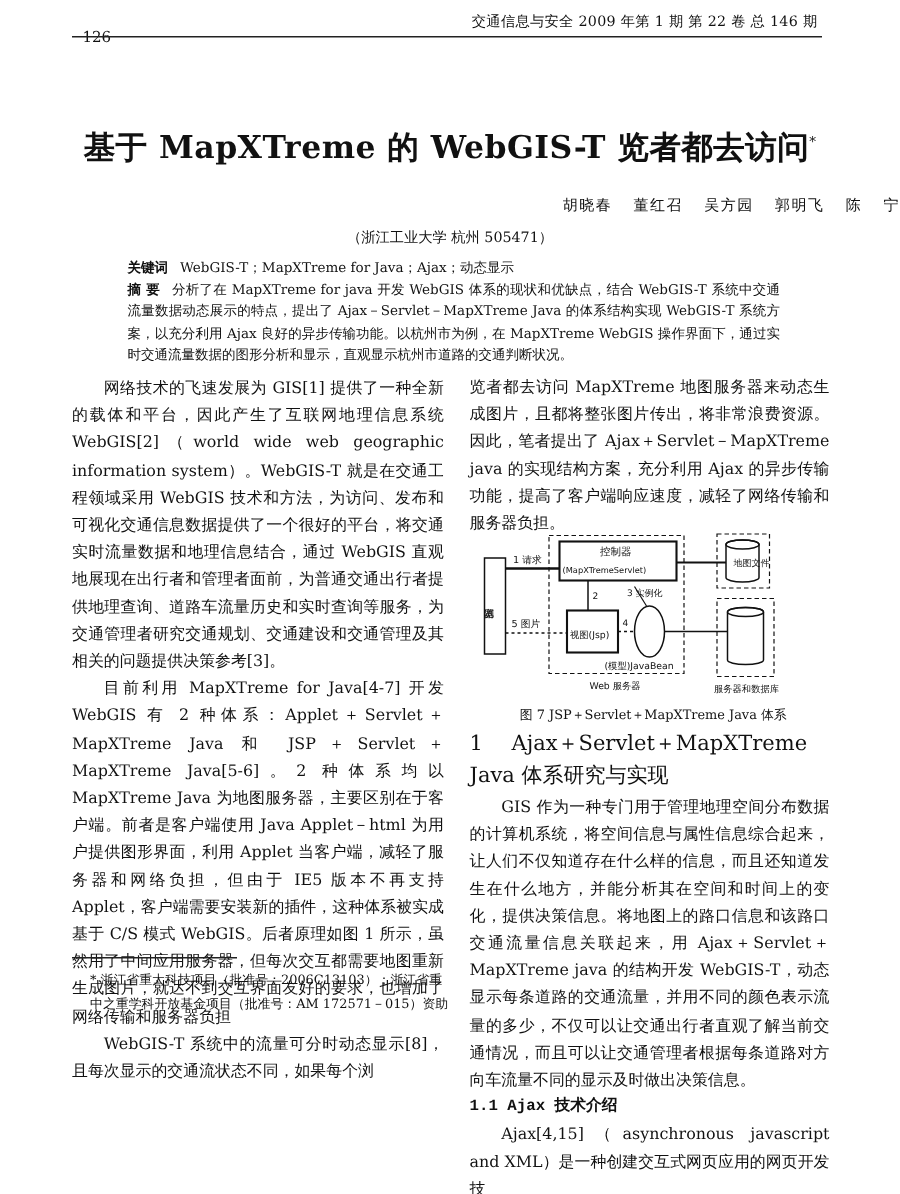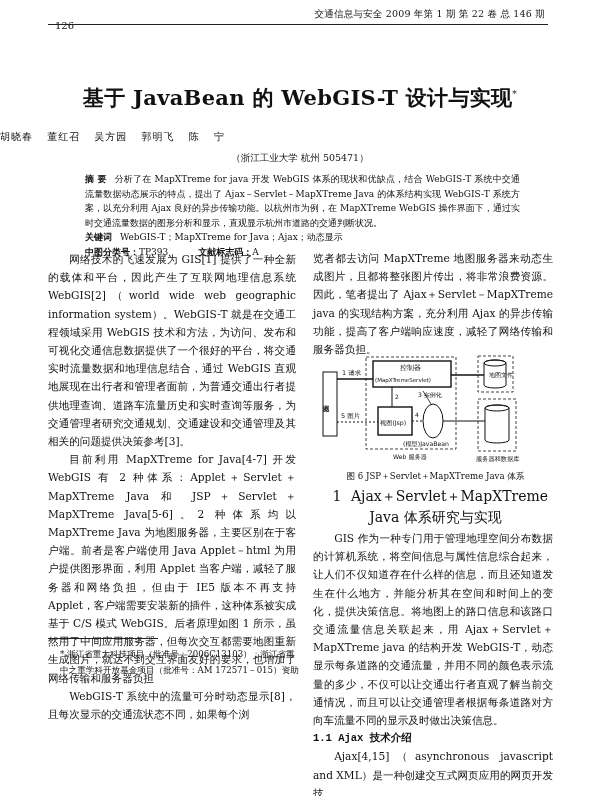--- a/index.html
+++ b/index.html
@@ -5,54 +5,53 @@
   html, body { margin:0; padding:0; background:#fff; }
   body { width:600px; height:796px; position:relative; overflow:hidden; color:#111;
          font-family: "DejaVu Serif", "Liberation Serif", serif; }
   .abs { position:absolute; }
   .hdr-left { left:55px; top:8px; font-size:10px;margin-top:12px; }
   .hdr-right { right:55px; top:8px; font-size:9.5px; letter-spacing:0.2px; }
   .hdr-rule { left:48px; top:24px; width:500px; border-top:1.2px solid #222; }
   .title { left:0; top:84px; width:600px; text-align:center; font-size:21px; font-weight:bold;
            font-family: "DejaVu Serif", serif; letter-spacing:0.3px; }
   .title sup { font-size:9px; font-weight:normal; }
-  .authors { left:0; top:130px; width:600px; text-align:left; font-size:10px; word-spacing:10px; letter-spacing:1px;}
+  .authors { left:0; top:130px; width:600px; text-align:right; font-size:10px; word-spacing:10px; letter-spacing:1px;}
   .affil { left:0; top:152px; width:600px; text-align:center; font-size:9.5px; }
   .abstract { left:85px; top:172px; width:435px; font-size:9px; line-height:14.5px; text-align:justify; }
   .abstract b { font-family:"DejaVu Sans", sans-serif; font-weight:bold; margin-right:8px; }
   .col { font-size:10.6px; line-height:18.2px; text-align:justify; }
   .colL { left:48px; top:250px; width:248px; }
   .colR { left:313px; top:249px; width:240px; }
   .col p { margin:0; }
   .indent { text-indent:2em; }
   .footrule { left:48px; top:638px; width:110px; border-top:0.8px solid #222; }
   .footnote { left:60px; top:646px; width:240px; font-size:8.6px; line-height:16px; }
   .fig { left:318px; top:355px; width:230px; height:115px; }
   .figcap { left:318px; top:471px; width:235px; text-align:center; font-size:8.6px; }
-  .sec1 { left:313px; top:486px; width:245px; font-size:14px; line-height:21px;text-align:center; }
+  .sec1 { left:313px; top:486px; width:245px; font-size:14px; line-height:21px; }
   .sec1 .num { display:inline-block; width:28px; }
   .sub11 { font-family:Liberation Mono, monospace; font-weight:bold; font-size:10.5px; }
 </style>
 </head>
 <body>
 
 <div class="abs hdr-left">126</div>
 <div class="abs hdr-right">交通信息与安全  2009 年第 1 期  第 22 卷  总 146 期</div>
 <div class="abs hdr-rule"></div>
 
 <div class="abs title">
-  <span>基于 JavaBean 的 WebGIS-T 设计与实现</span><sup>*</sup>
+  <span>基于 MapXTreme 的 WebGIS-T 览者都去访问</span><sup>*</sup>
 </div>
 <div class="abs authors">胡晓春  董红召  吴方园  郭明飞  陈  宁</div>
 <div class="abs affil">（浙江工业大学  杭州 505471）</div>
 
 <div class="abs abstract">
+  <div><b>关键词</b><span>WebGIS-T；MapXTreme for Java；Ajax；动态显示</span></div>
   <div><b>摘  要</b><span>分析了在 MapXTreme for java 开发 WebGIS 体系的现状和优缺点，结合 WebGIS-T 系统中交通流量数据动态展示的特点，提出了 Ajax－Servlet－MapXTreme Java 的体系结构实现 WebGIS-T 系统方案，以充分利用 Ajax 良好的异步传输功能。以杭州市为例，在 MapXTreme WebGIS 操作界面下，通过实时交通流量数据的图形分析和显示，直观显示杭州市道路的交通判断状况。</span></div>
-  <div><b>关键词</b><span>WebGIS-T；MapXTreme for Java；Ajax；动态显示</span></div>
-  <div><b style="margin-right:0">中图分类号：</b><span>TP393</span><span style="display:inline-block;width:30px"></span><b style="margin-right:0">文献标志码：</b><span>A</span></div>
 </div>
 
 <div class="abs col colL">
   <p class="indent">网络技术的飞速发展为 GIS[1] 提供了一种全新的载体和平台，因此产生了互联网地理信息系统 WebGIS[2]（world wide web geographic information system）。WebGIS-T 就是在交通工程领域采用 WebGIS 技术和方法，为访问、发布和可视化交通信息数据提供了一个很好的平台，将交通实时流量数据和地理信息结合，通过 WebGIS 直观地展现在出行者和管理者面前，为普通交通出行者提供地理查询、道路车流量历史和实时查询等服务，为交通管理者研究交通规划、交通建设和交通管理及其相关的问题提供决策参考[3]。</p>
   <p class="indent">目前利用 MapXTreme for Java[4-7] 开发 WebGIS 有 2 种体系：Applet＋Servlet＋MapXTreme Java 和 JSP＋Servlet＋MapXTreme Java[5-6]。2 种体系均以 MapXTreme Java 为地图服务器，主要区别在于客户端。前者是客户端使用 Java Applet－html 为用户提供图形界面，利用 Applet 当客户端，减轻了服务器和网络负担，但由于 IE5 版本不再支持 Applet，客户端需要安装新的插件，这种体系被实成基于 C/S 模式 WebGIS。后者原理如图 1 所示，虽然用了中间应用服务器，但每次交互都需要地图重新生成图片，就达不到交互界面友好的要求，也增加了网络传输和服务器负担</p>
   <p class="indent">WebGIS-T 系统中的流量可分时动态显示[8]，且每次显示的交通流状态不同，如果每个浏</p>
 </div>
 
 <div class="abs footrule"></div>
 <div class="abs footnote">
@@ -100,21 +99,21 @@
     <text x="82" y="15" font-size="7" fill="#111">控制器</text>
     <text x="57" y="27" font-size="5.5" fill="#111">(MapXTremeServlet)</text>
     <text x="62" y="70" font-size="6.2" fill="#111">视图(Jsp)</text>
     <text x="85" y="91" font-size="6.2" fill="#111">(模型)JavaBean</text>
     <text x="75" y="104" font-size="6.2" fill="#111">Web 服务器</text>
     <text x="158" y="106" font-size="6.2" fill="#111">服务器和数据库</text>
     <text x="171" y="22" font-size="6" fill="#111">地图文件</text>
     <text x="8" y="45" font-size="6.5" fill="#111" writing-mode="tb">浏览器</text>
   </svg>
 </div>
-<div class="abs figcap">图 6   JSP＋Servlet＋MapXTreme Java 体系</div>
+<div class="abs figcap">图 7   JSP＋Servlet＋MapXTreme Java 体系</div>
 
 <div class="abs sec1">
   <span class="num">1</span><span>Ajax＋Servlet＋MapXTreme Java 体系研究与实现</span>
 </div>
 
 <div class="abs col colR" style="top:529px;">
   <p class="indent">GIS 作为一种专门用于管理地理空间分布数据的计算机系统，将空间信息与属性信息综合起来，让人们不仅知道存在什么样的信息，而且还知道发生在什么地方，并能分析其在空间和时间上的变化，提供决策信息。将地图上的路口信息和该路口交通流量信息关联起来，用 Ajax＋Servlet＋MapXTreme java 的结构开发 WebGIS-T，动态显示每条道路的交通流量，并用不同的颜色表示流量的多少，不仅可以让交通出行者直观了解当前交通情况，而且可以让交通管理者根据每条道路对方向车流量不同的显示及时做出决策信息。</p>
   <p class="sub11">1.1   Ajax 技术介绍</p>
   <p class="indent">Ajax[4,15]（asynchronous javascript and XML）是一种创建交互式网页应用的网页开发技</p>
 </div>

